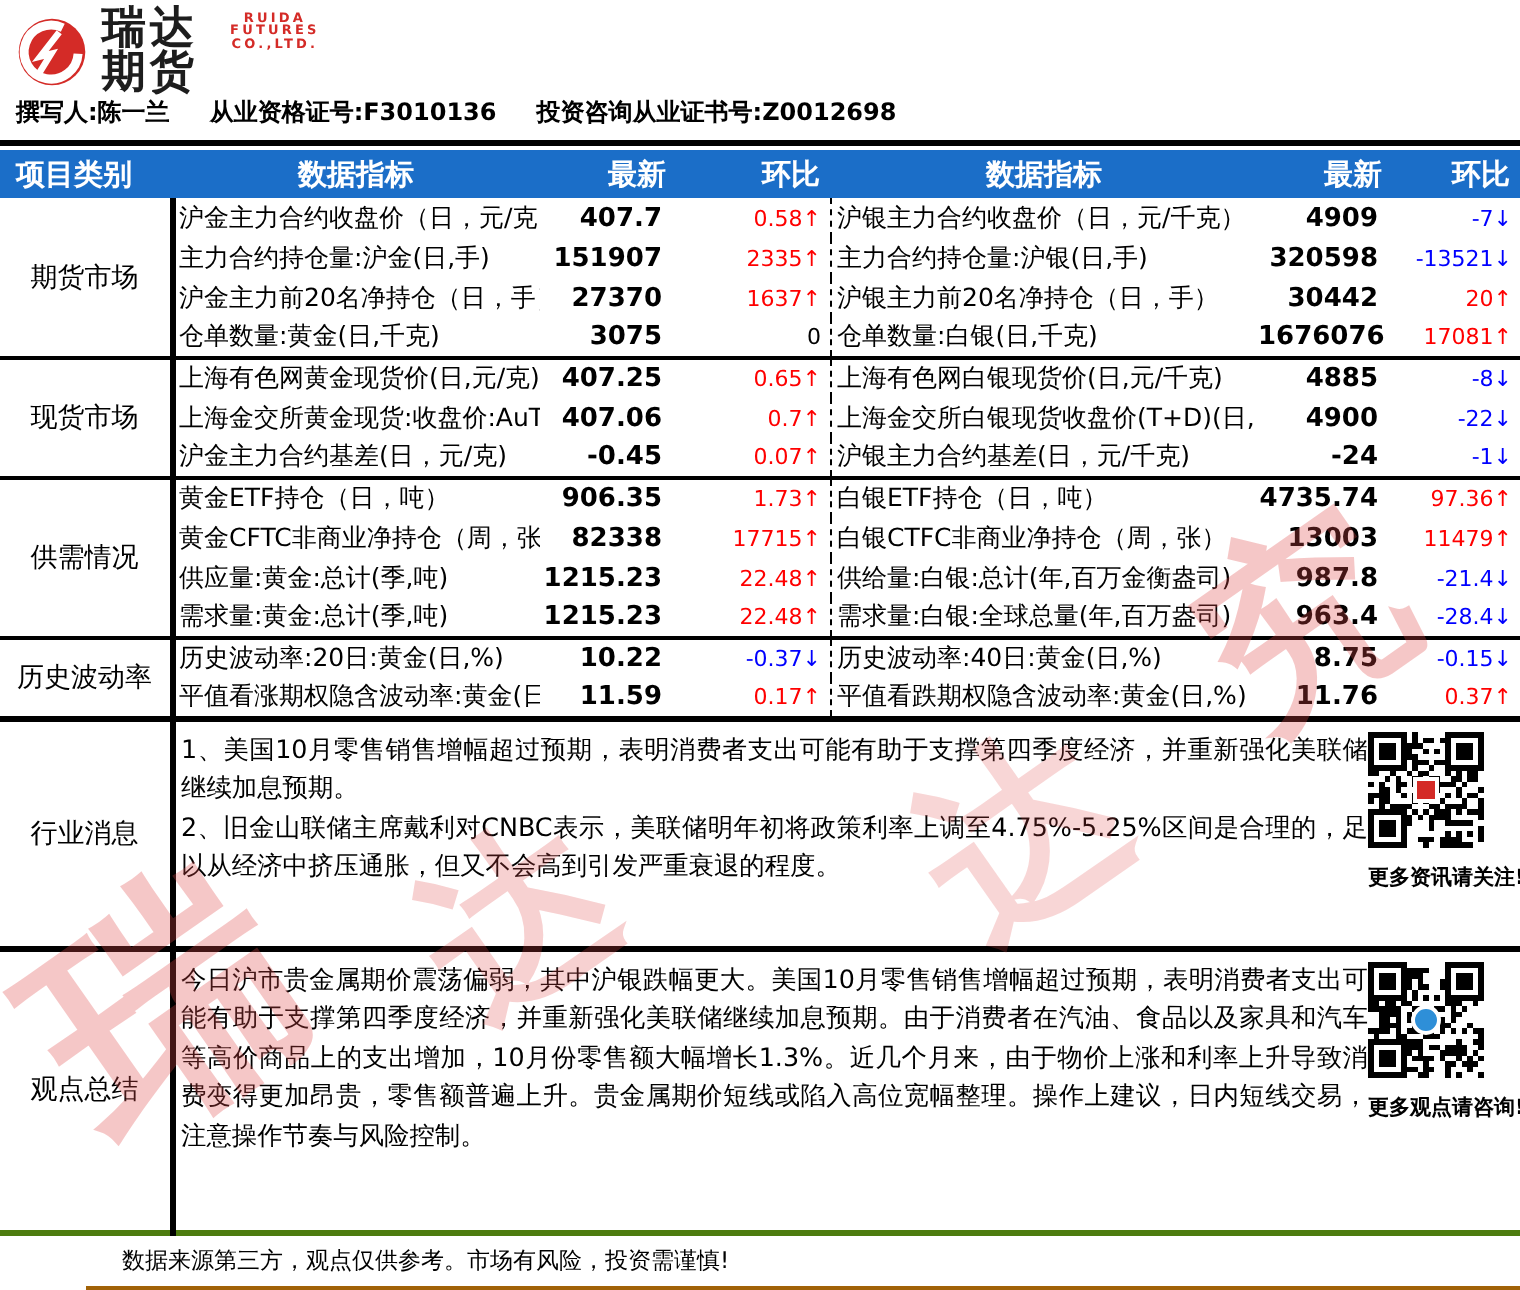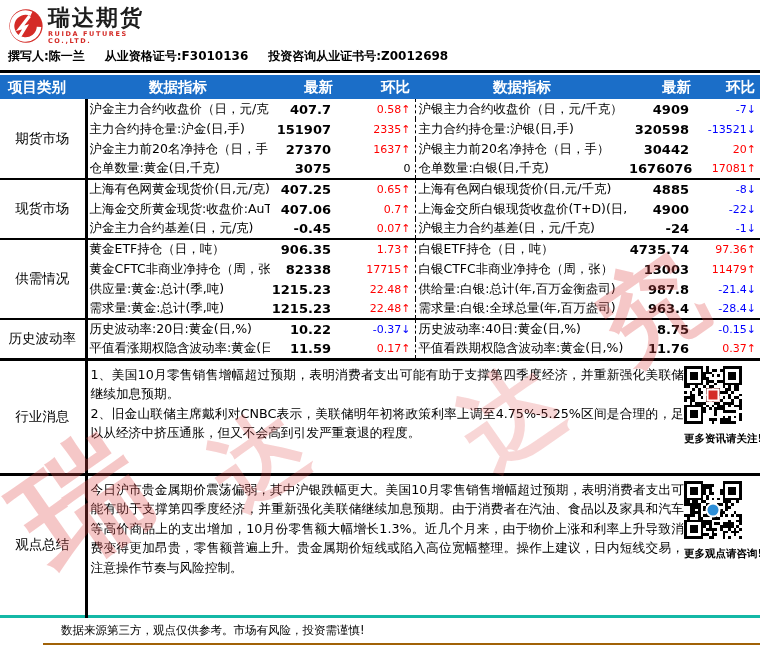--- a/index.html
+++ b/index.html
@@ -7,31 +7,31 @@
   }
   *{box-sizing:border-box; margin:0; padding:0;}
   html,body{width:760px;height:645px;overflow:hidden;background:#fff;}
   body{font-family:"DejaVu Sans","Liberation Sans",sans-serif;color:#000;}
   .page{position:relative;width:760px;height:645px;background:#fff;}
 
   
   .hdr{display:flex;align-items:center;padding:5px 6px 0 8px;height:46px;}
   .logo-wrap{width:165px;display:flex;align-items:center;gap:4px;}
   .logo-mark{width:36px;height:36px;flex:0 0 auto;}
-  .logo-txt-col{display:flex;flex-direction:column;line-height:1;}
+  .logo-txt-col{display:flex;flex-direction:row;line-height:1;text-align:center;}
   .logo-cn{font-size:22px;font-weight:900;letter-spacing:2px;color:#1d1d1d;}
   .logo-en{font-size:6.5px;font-weight:bold;color:var(--brand);letter-spacing:1.6px;margin-top:2px;}
   .title{flex:1;text-align:center;font-size:27px;font-weight:900;letter-spacing:1px;}
   .date{width:190px;text-align:right;font-size:21px;font-weight:800;padding-right:8px;}
 
   .byline{display:flex;gap:20px;padding:2px 0 4px 8px;font-size:12px;font-weight:bold;}
   .top-rule{height:3px;background:#000;margin:1px 0 2px 0;}
 
   
-  table{border-collapse:collapse;width:760px;table-layout:fixed;border-bottom:3px solid #14b8a6;}
+  table{border-collapse:collapse;width:760px;table-layout:fixed;border-bottom:3px solid #4d7c0f;}
   thead th{background:var(--hdr);color:#fff;font-size:14.5px;font-weight:bold;height:24px;padding:0;white-space:nowrap;overflow:hidden;}
   th.h-cat{text-align:left;padding-left:8px;}
   th.h-lbl{text-align:center;}
   th.h-num{text-align:right;padding-right:5px;}
   td{font-size:12.5px;height:20px;padding:0;white-space:nowrap;overflow:hidden;vertical-align:middle;}
   td.cat{text-align:center;font-size:13.5px;border-right:3px solid #000;}
   td.lbl{padding-left:2px;}
   td.rlbl{border-left:1px dashed #000;padding-left:3px;}
   td.val{text-align:right;font-weight:bold;padding-right:7px;font-size:13px;}
   td.chg{text-align:right;font-weight:normal;padding-right:4px;font-size:11px;}

